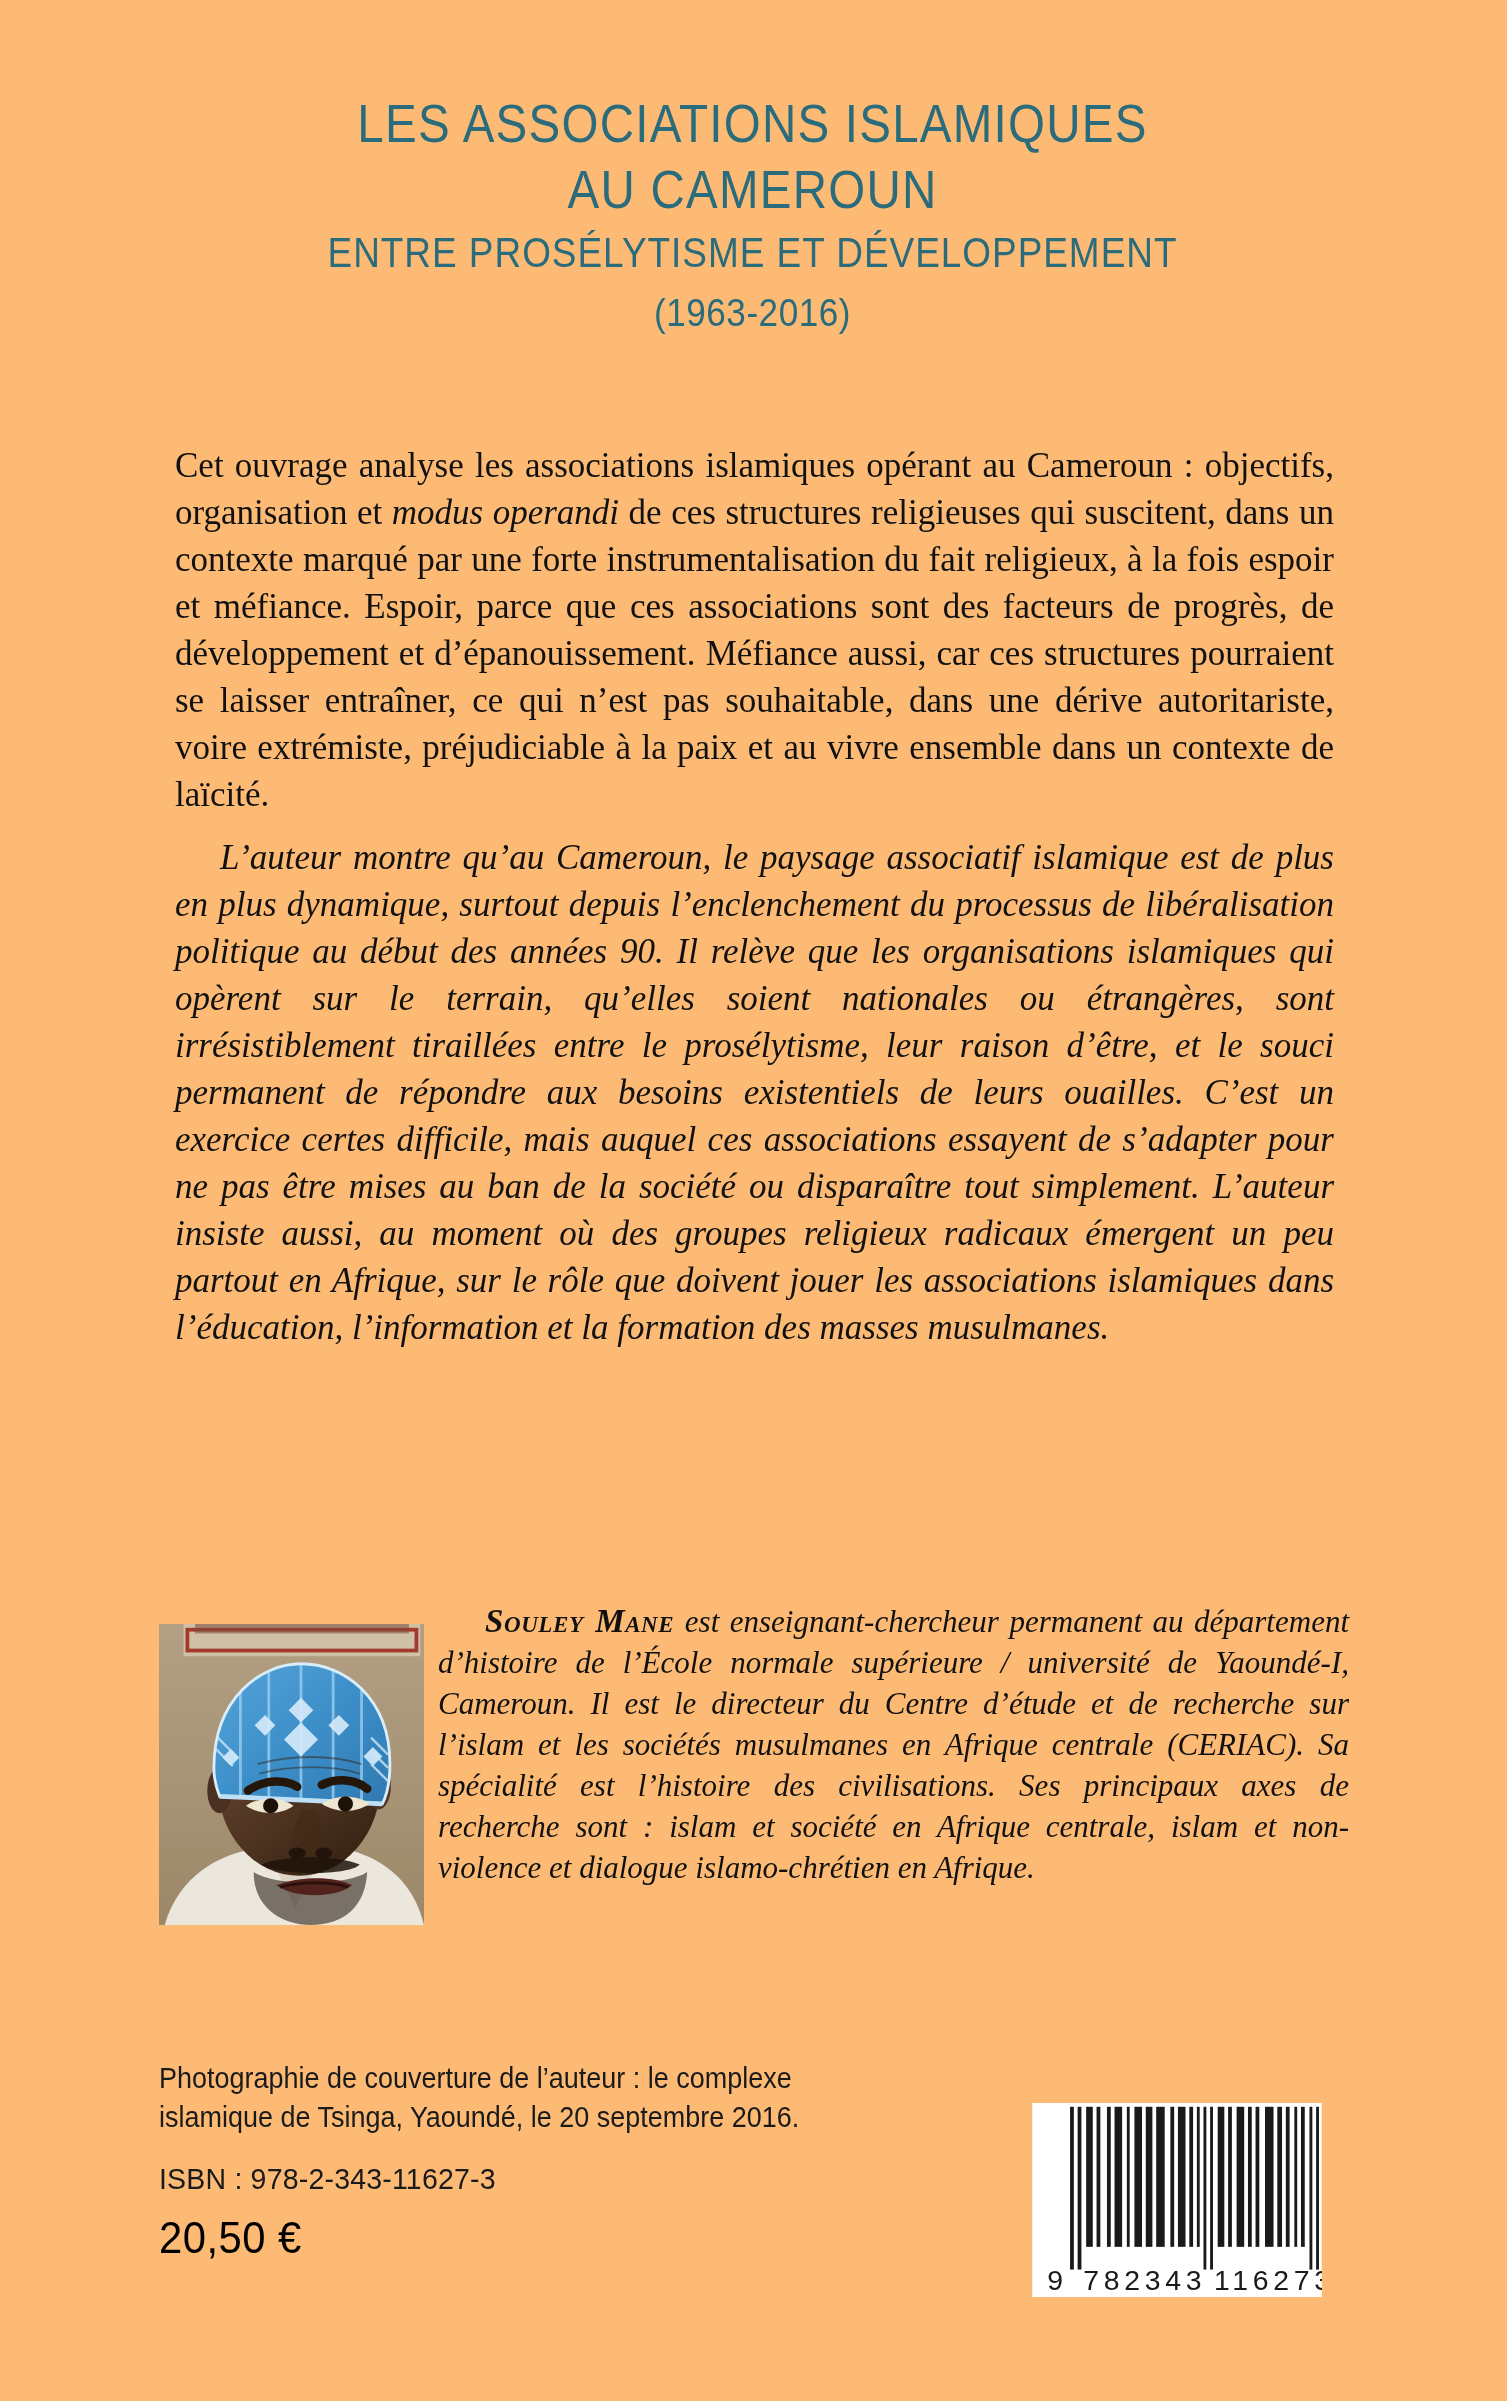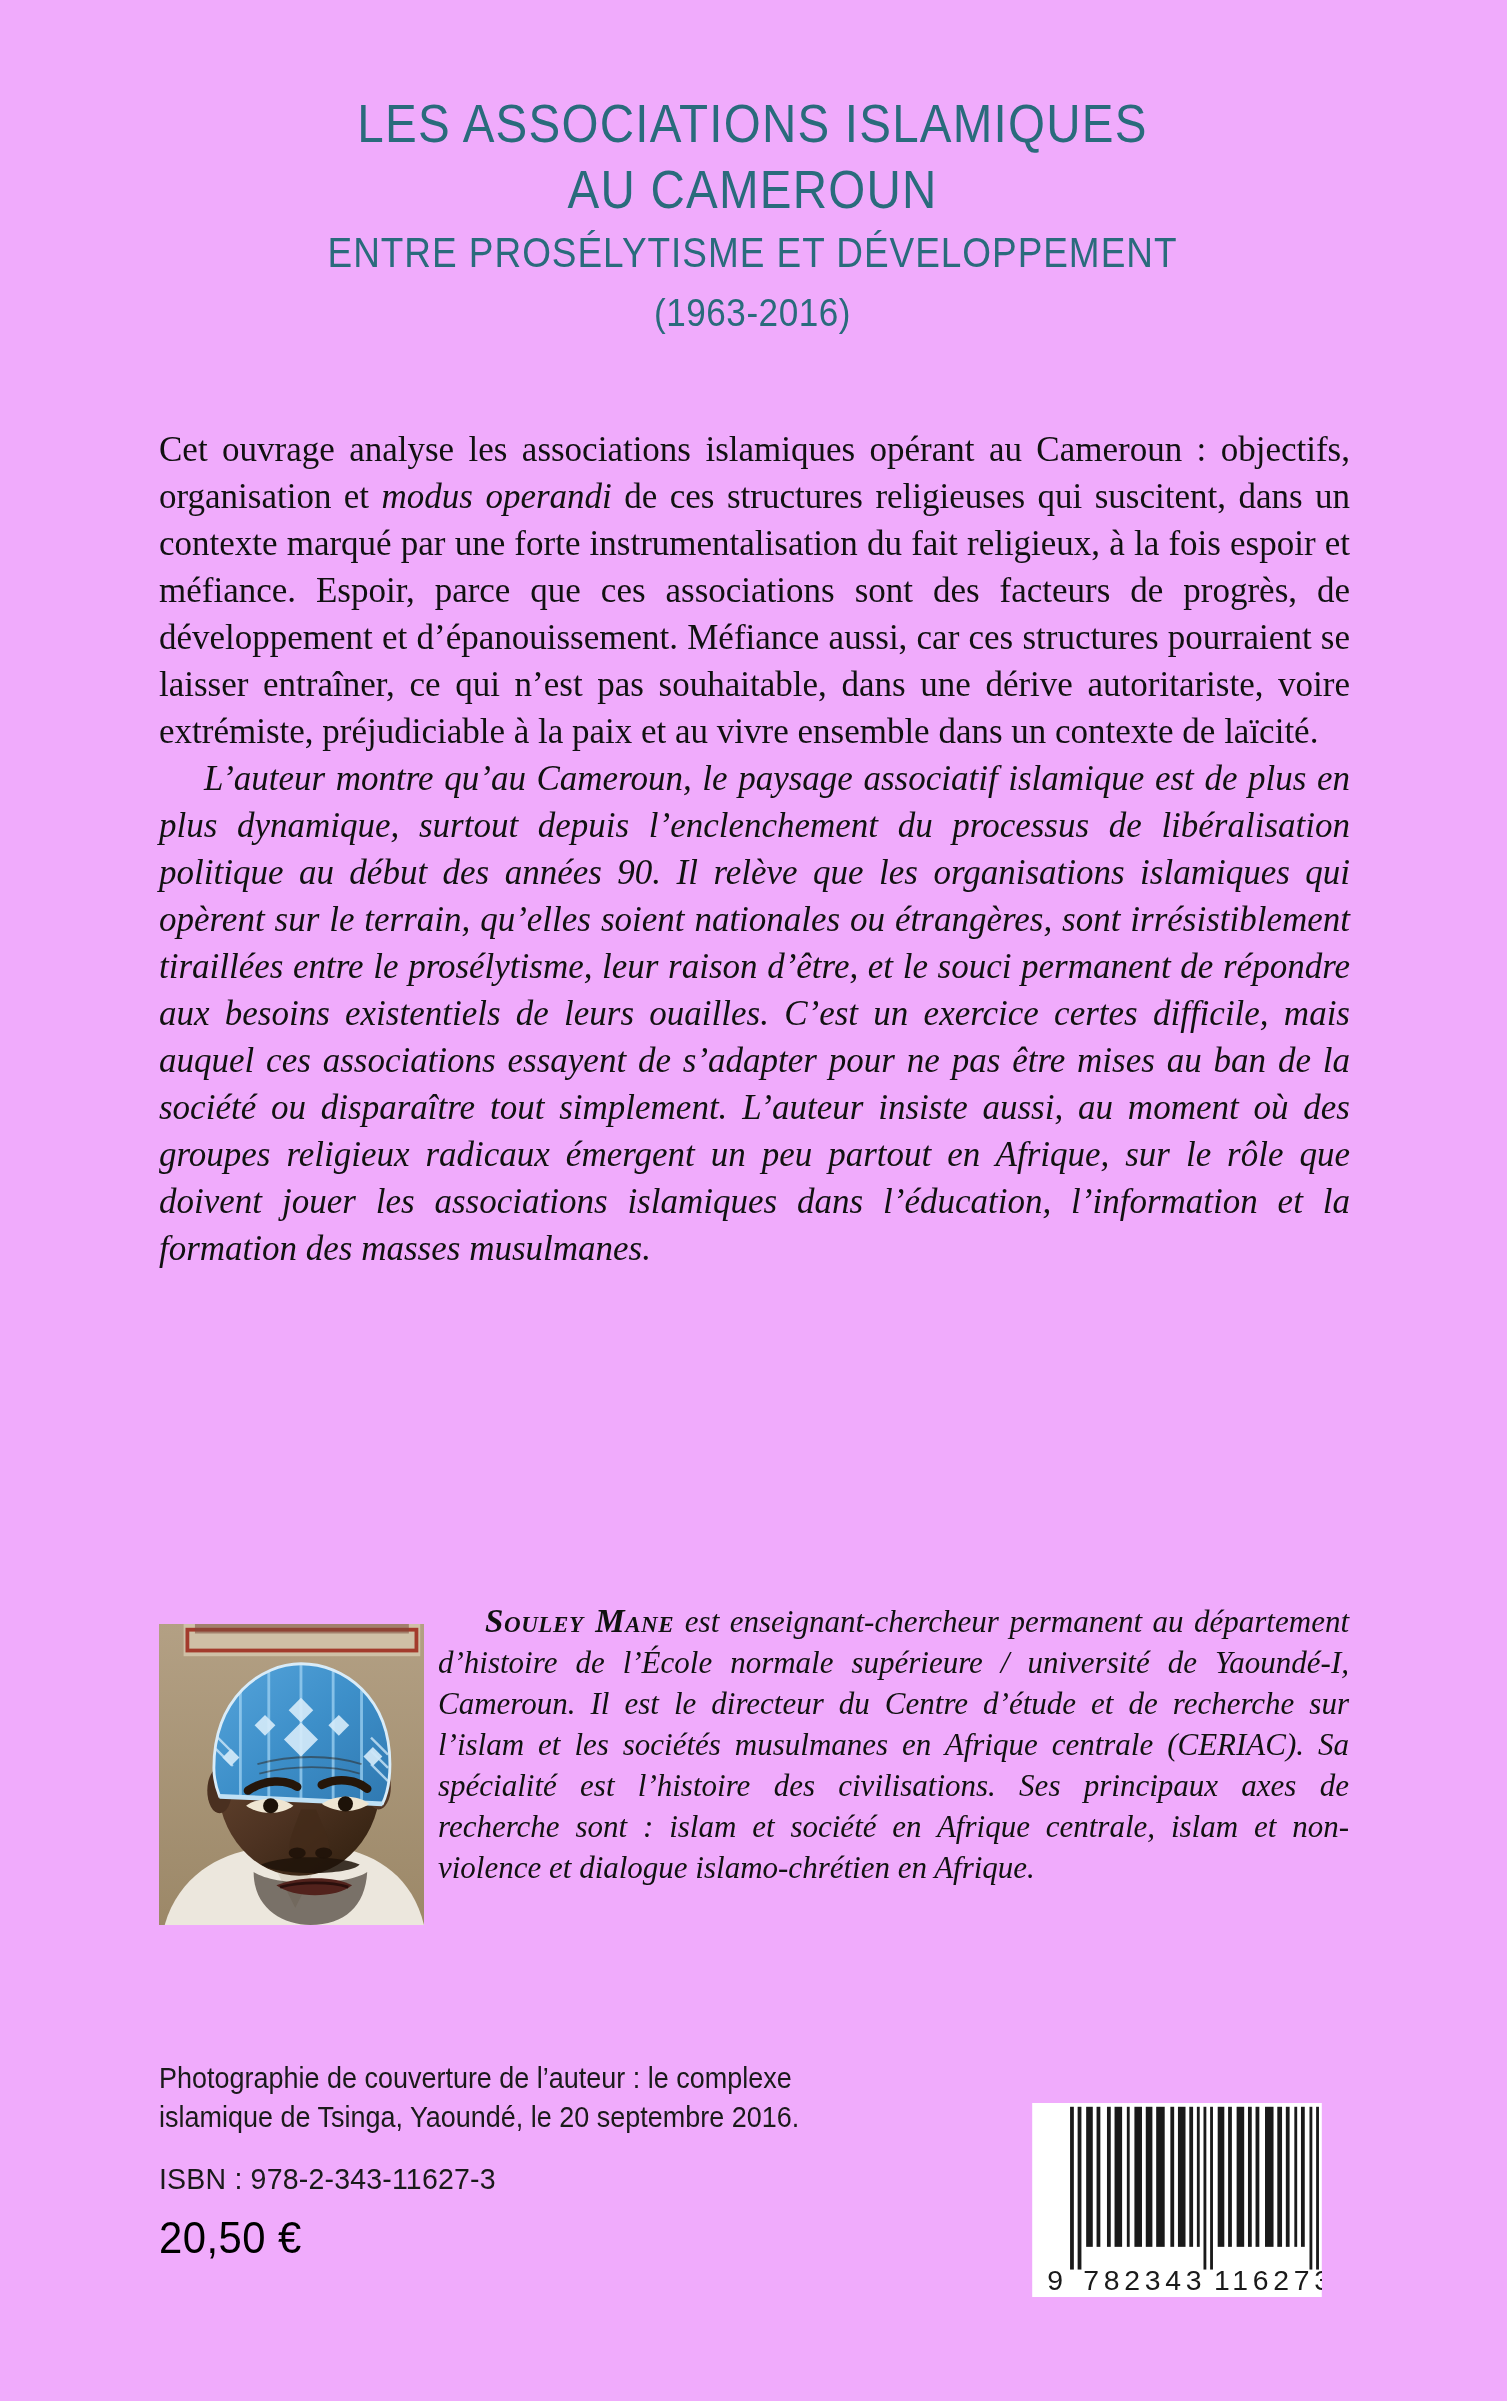--- a/index.html
+++ b/index.html
@@ -13,21 +13,21 @@
     position: relative;
     overflow: hidden;
     font-family: "Liberation Serif", serif;
   }
 
   .page {
     position: absolute;
     left: 0; top: 0;
     width: 1508px;
     height: 2402px;
-    background: #f0abfc;
+    background: #fdba74;
   }
 
   
   .title-block {
     position: absolute;
     left: 142px;
     top: 90px;
     width: 1221px;
     text-align: center;
     color: #2a6b7c;
@@ -69,21 +69,21 @@
     top: 426px;
     width: 1191px;
     color: #111111;
     font-family: "Liberation Serif", serif;
     font-size: 35px;
     line-height: 47px;
     text-align: justify;
     text-justify: inter-word;
   }
   .body-copy p {
-    margin: 0;
+    margin: 16px;
   }
   .body-copy p + p {
     text-indent: 45px;
     font-style: italic;
   }
   .body-copy i {
     font-style: italic;
   }
 
   

